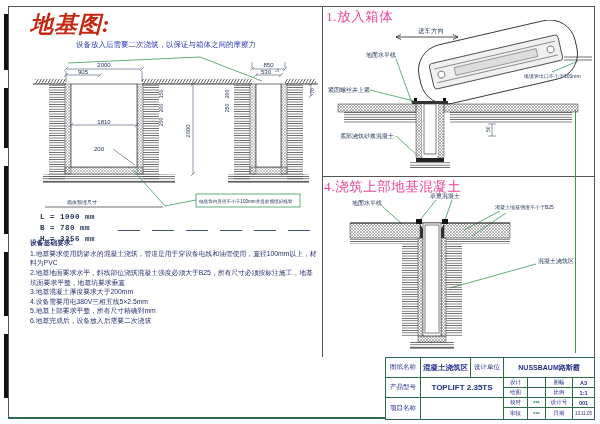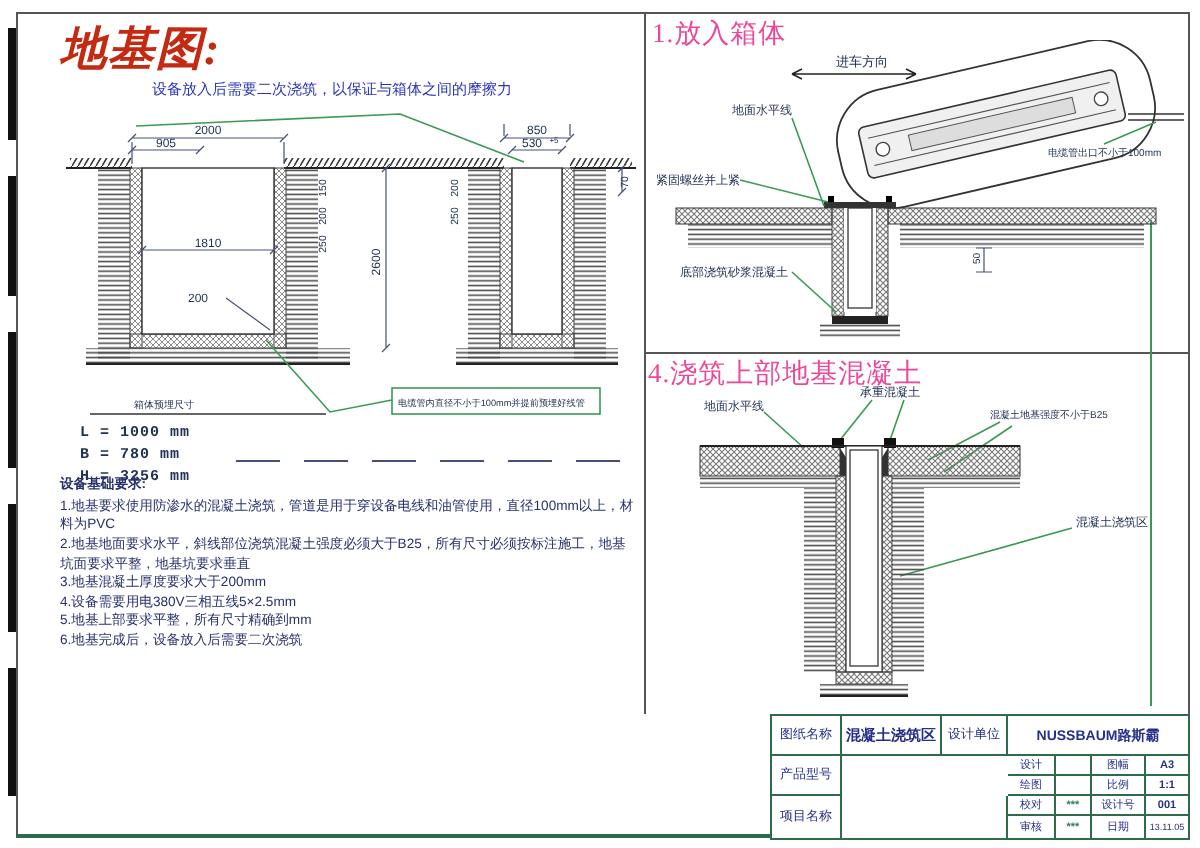--- a/index.html
+++ b/index.html
@@ -246,20 +246,21 @@
     <line x1="88" y1="158" x2="132" y2="158" stroke="#222" stroke-width="0.9"></line>
   </g>
 </svg>
 
 <div class="tb" style="left:385px;top:357px;width:208px;height:61px;">
   <div class="cell" style="left:0;top:0;width:35px;height:20px">图纸名称</div>
   <div class="cell v1" style="left:35px;top:0;width:50px;height:20px">混凝土浇筑区</div>
   <div class="cell" style="left:85px;top:0;width:33px;height:20px">设计单位</div>
   <div class="cell v2 noR" style="left:118px;top:0;width:90px;height:20px">NUSSBAUM路斯霸</div>
   <div class="cell" style="left:0;top:20px;width:35px;height:20px">产品型号</div>
+  <div class="cell v3" style="left:35px;top:20px;width:83px;height:20px">TOPLIFT 2.35TS</div>
   <div class="cell noB" style="left:0;top:40px;width:35px;height:21px">项目名称</div>
   <div class="cell noB" style="left:35px;top:40px;width:83px;height:21px"></div>
 
   <div class="cell sub" style="left:118px;top:20px;width:24px;height:10px">设计</div>
   <div class="cell sub" style="left:142px;top:20px;width:18px;height:10px"></div>
   <div class="cell sub" style="left:160px;top:20px;width:27px;height:10px">图幅</div>
   <div class="cell subv noR" style="left:187px;top:20px;width:21px;height:10px">A3</div>
 
   <div class="cell sub" style="left:118px;top:30px;width:24px;height:10px">绘图</div>
   <div class="cell sub" style="left:142px;top:30px;width:18px;height:10px"></div>

